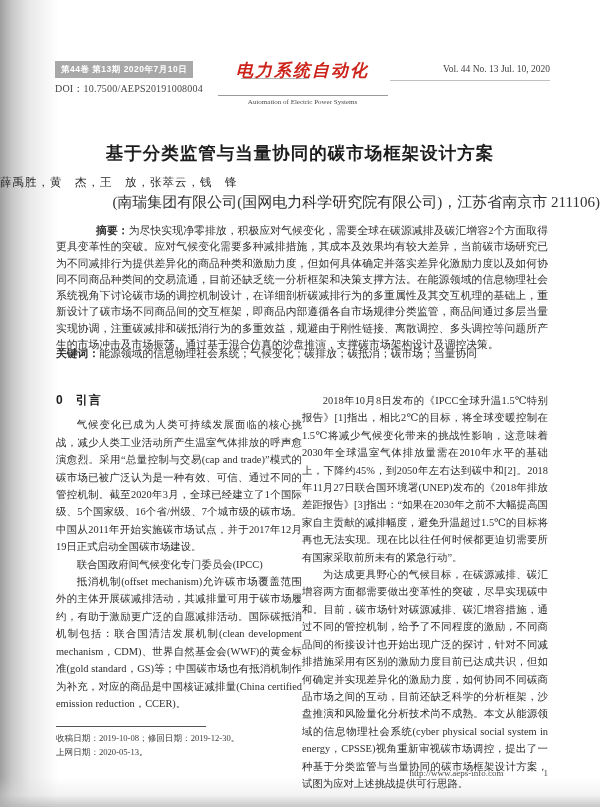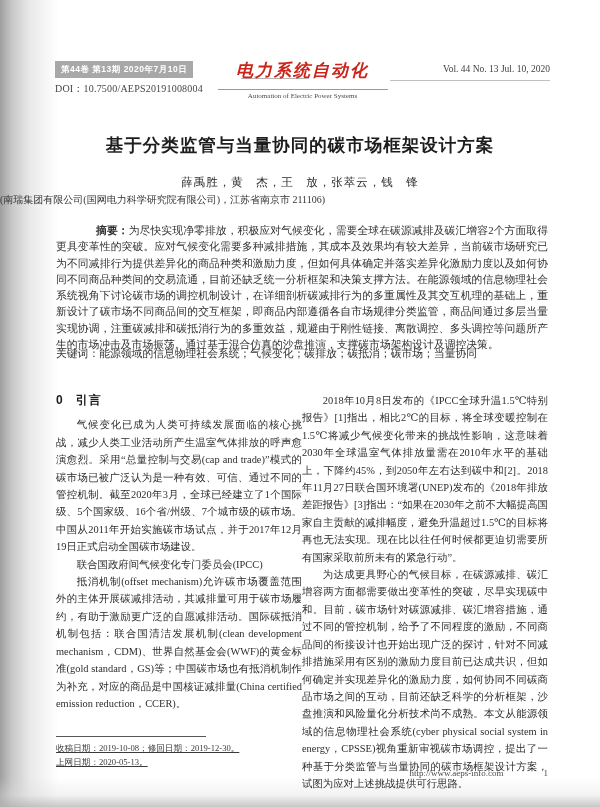--- a/index.html
+++ b/index.html
@@ -51,21 +51,21 @@
   .logo-cn {
     color: #cc231a;
     font-size: 17px;
     font-weight: bold;
     font-style: italic;
     letter-spacing: 2px;
     font-family: Liberation Sans, sans-serif;
     white-space: nowrap;
   }
   .logo-en {
-    margin-top: 7px;
+    margin-top: 13px;
     font-size: 7px;
     color: #4a4a4a;
     border-top: 1px solid #9a9a9a;
     padding-top: 2px;
     white-space: nowrap;
   }
   .header-right {
     position: absolute; right: 0; top: 6px;
     text-align: right;
     font-size: 9.5px;
@@ -77,61 +77,61 @@
     border-top: 1px solid #b5b5b5;
   }
   .rule-right {
     position: absolute; top: 22px; right: 0; width: 160px;
     border-top: 1px solid #c0c0c0;
   }
 
   
   .title {
     position: absolute;
-    top: 133px; left: 0; right: 0;
+    top: 141px; left: 0; right: 0;
     text-align: center;
     font-family: "Liberation Sans", "DejaVu Sans", sans-serif;
     font-size: 17.5px;
     font-weight: bold;
     color: #1d1d1d;
     letter-spacing: 1px;
   }
   .authors {
     position: absolute;
     top: 175px; left: 0; right: 0;
-    text-align: center;
+    text-align: left;
     font-size: 11.5px;
     color: #2a2a2a;
     letter-spacing: 1px;
   }
   .affiliation {
     position: absolute;
-    top: 193px; left: 0; right: 0;
-    text-align: left;
-    font-size: 10px;
+    top: 193px; left: 8px; right: 0;
+    text-align: right;
+    font-size: 15px;
     color: #333333;
   }
 
   
   .abstract-block {
     position: absolute;
     top: 222px; left: 56px; right: 52px;
     font-size: 10.8px;
     line-height: 16.3px;
     text-align: justify;
     color: #303030;
   }
   .abstract-block .lbl { font-family: "Liberation Sans", sans-serif; font-weight: bold; margin-left: 40px; }
   .keywords-block {
     position: absolute;
     top: 347px; left: 56px; right: 52px;
     font-size: 10.8px;
     color: #303030;
   }
-  .keywords-block .lbl { font-family: "Liberation Sans", sans-serif; font-weight: normal; }
+  .keywords-block .lbl { font-family: "Liberation Sans", sans-serif; font-weight: bold; }
 
   
   .columns {
     position: absolute;
     top: 392px; left: 56px; right: 52px;
     display: flex;
   }
   .col { width: 50%; font-size: 10.4px; line-height: 17.4px; text-align: justify; color: #2d2d2d; }
   .sec-heading {
     font-family: "Liberation Sans", sans-serif;
@@ -139,26 +139,25 @@
     font-size: 12px;
     color: #1c1c1c;
     margin-bottom: 7px;
     letter-spacing: 1px;
   }
   .sec-heading .num { margin-right: 12px; }
   .col p { text-indent: 2em; }
 
   
   .footnote {
-    margin-top: 24px;
+    margin-top: 14px;
     font-size: 8.6px;
     line-height: 13.2px;
     text-align: left;
     color: #3a3a3a;
-    text-decoration: underline;
   }
   .footnote-rule { width: 150px; border-top: 1px solid #555; margin-bottom: 5px; }
   .footnote div { text-indent: 0; }
 
   
   .footer {
     position: absolute;
     top: 768px; right: 52px;
     display: flex;
     align-items: baseline;

